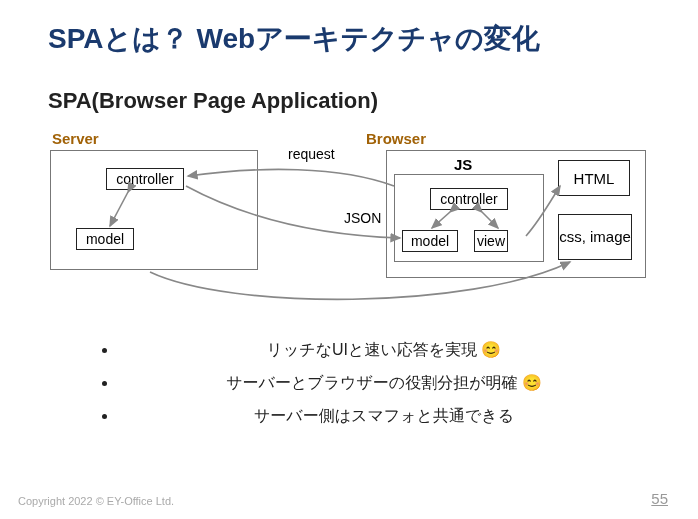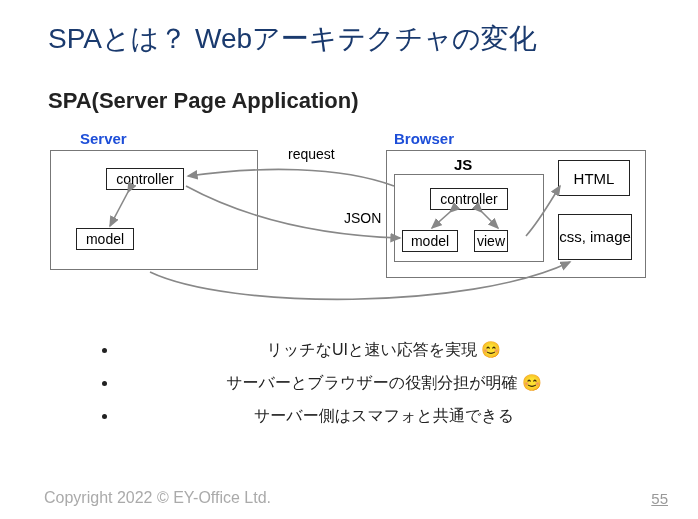--- a/index.html
+++ b/index.html
@@ -6,43 +6,42 @@
     body {
       width: 698px;
       height: 519px;
       background: #fff;
       font-family: -apple-system, "Hiragino Sans", "Hiragino Kaku Gothic ProN", "Yu Gothic", sans-serif;
       padding: 20px 48px;
       position: relative;
     }
     .title {
       font-size: 28px;
-      font-weight: 400;
+      font-weight: 700;
       color: #1a3a6e;
       margin-bottom: 30px;
     }
     .subtitle {
       font-size: 22px;
       font-weight: 700;
       color: #222;
       margin-bottom: 16px;
     }
     .diagram {
       width: 600px;
       height: 190px;
       position: relative;
       margin-bottom: 20px;
       margin-left: 2px;
     }
     .label-top {
       position: absolute;
       font-size: 15px;
       font-weight: 600;
-      color: #1d4ed8;
-      margin-left: 28px;
+      color: #a16207;
     }
     .box-outer {
       position: absolute;
       border: 1.5px solid #777;
       background: #fff;
     }
     .box-inner {
       position: absolute;
       border: 1.5px solid #222;
       background: #fff;
@@ -85,38 +84,38 @@
       font-size: 16px;
       color: #222;
       margin-bottom: 12px;
       list-style: disc;
       text-align: center;
     }
     .emoji { font-size: 16px; }
     .footer {
       position: absolute;
       bottom: 12px;
-      left: 44px;
-      font-size: 16px;
+      left: 18px;
+      font-size: 11px;
       color: #aaa;
     }
     .pagenum {
       position: absolute;
       bottom: 12px;
       right: 30px;
       font-size: 15px;
       color: #999;
       text-decoration: underline;
     }
   </style>
 </head>
 <body>
 
 <h1 class="title">SPAとは？ Webアーキテクチャの変化</h1>
-<h2 class="subtitle">SPA(Server Page Application)</h2>
+<h2 class="subtitle">SPA(Browser Page Application)</h2>
 
 <div class="diagram">
   <div class="label-top" style="left:2px; top:0;">Server</div>
   <div class="label-top" style="left:316px; top:0;">Browser</div>
 
   <div class="box-outer" style="left:0; top:20px; width:208px; height:120px;"></div>
   <div class="box-inner" style="left:56px; top:38px; width:78px; height:22px;">controller</div>
   <div class="box-inner" style="left:26px; top:98px; width:58px; height:22px;">model</div>
 
   <div class="box-outer" style="left:336px; top:20px; width:260px; height:128px;"></div>

